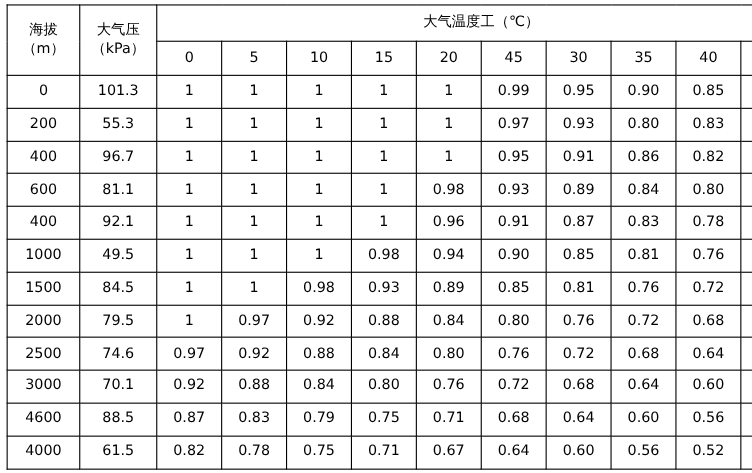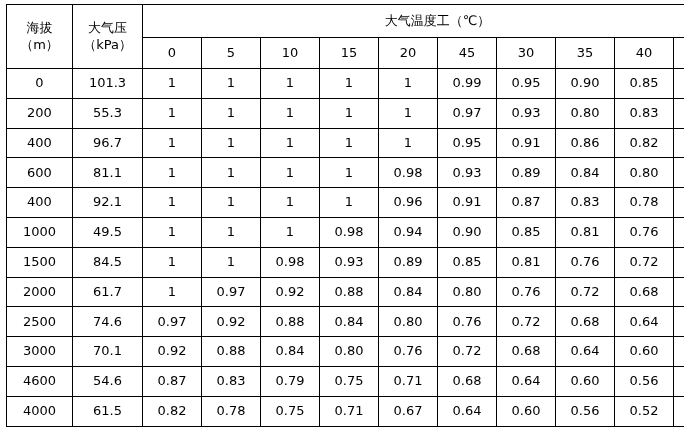--- a/index.html
+++ b/index.html
@@ -195,21 +195,21 @@
         <td>0.93</td>
         <td>0.89</td>
         <td>0.85</td>
         <td>0.81</td>
         <td>0.76</td>
         <td>0.72</td>
         <td>0.67</td>
       </tr>
       <tr class="row-h">
         <td>2000</td>
-        <td>61.7</td>
+        <td>79.5</td>
         <td>1</td>
         <td>0.97</td>
         <td>0.92</td>
         <td>0.88</td>
         <td>0.84</td>
         <td>0.80</td>
         <td>0.76</td>
         <td>0.72</td>
         <td>0.68</td>
         <td>0.63</td>
@@ -237,21 +237,21 @@
         <td>0.80</td>
         <td>0.76</td>
         <td>0.72</td>
         <td>0.68</td>
         <td>0.64</td>
         <td>0.60</td>
         <td>0.56</td>
       </tr>
       <tr class="row-h">
         <td>4600</td>
-        <td>54.6</td>
+        <td>88.5</td>
         <td>0.87</td>
         <td>0.83</td>
         <td>0.79</td>
         <td>0.75</td>
         <td>0.71</td>
         <td>0.68</td>
         <td>0.64</td>
         <td>0.60</td>
         <td>0.56</td>
         <td>0.52</td>

